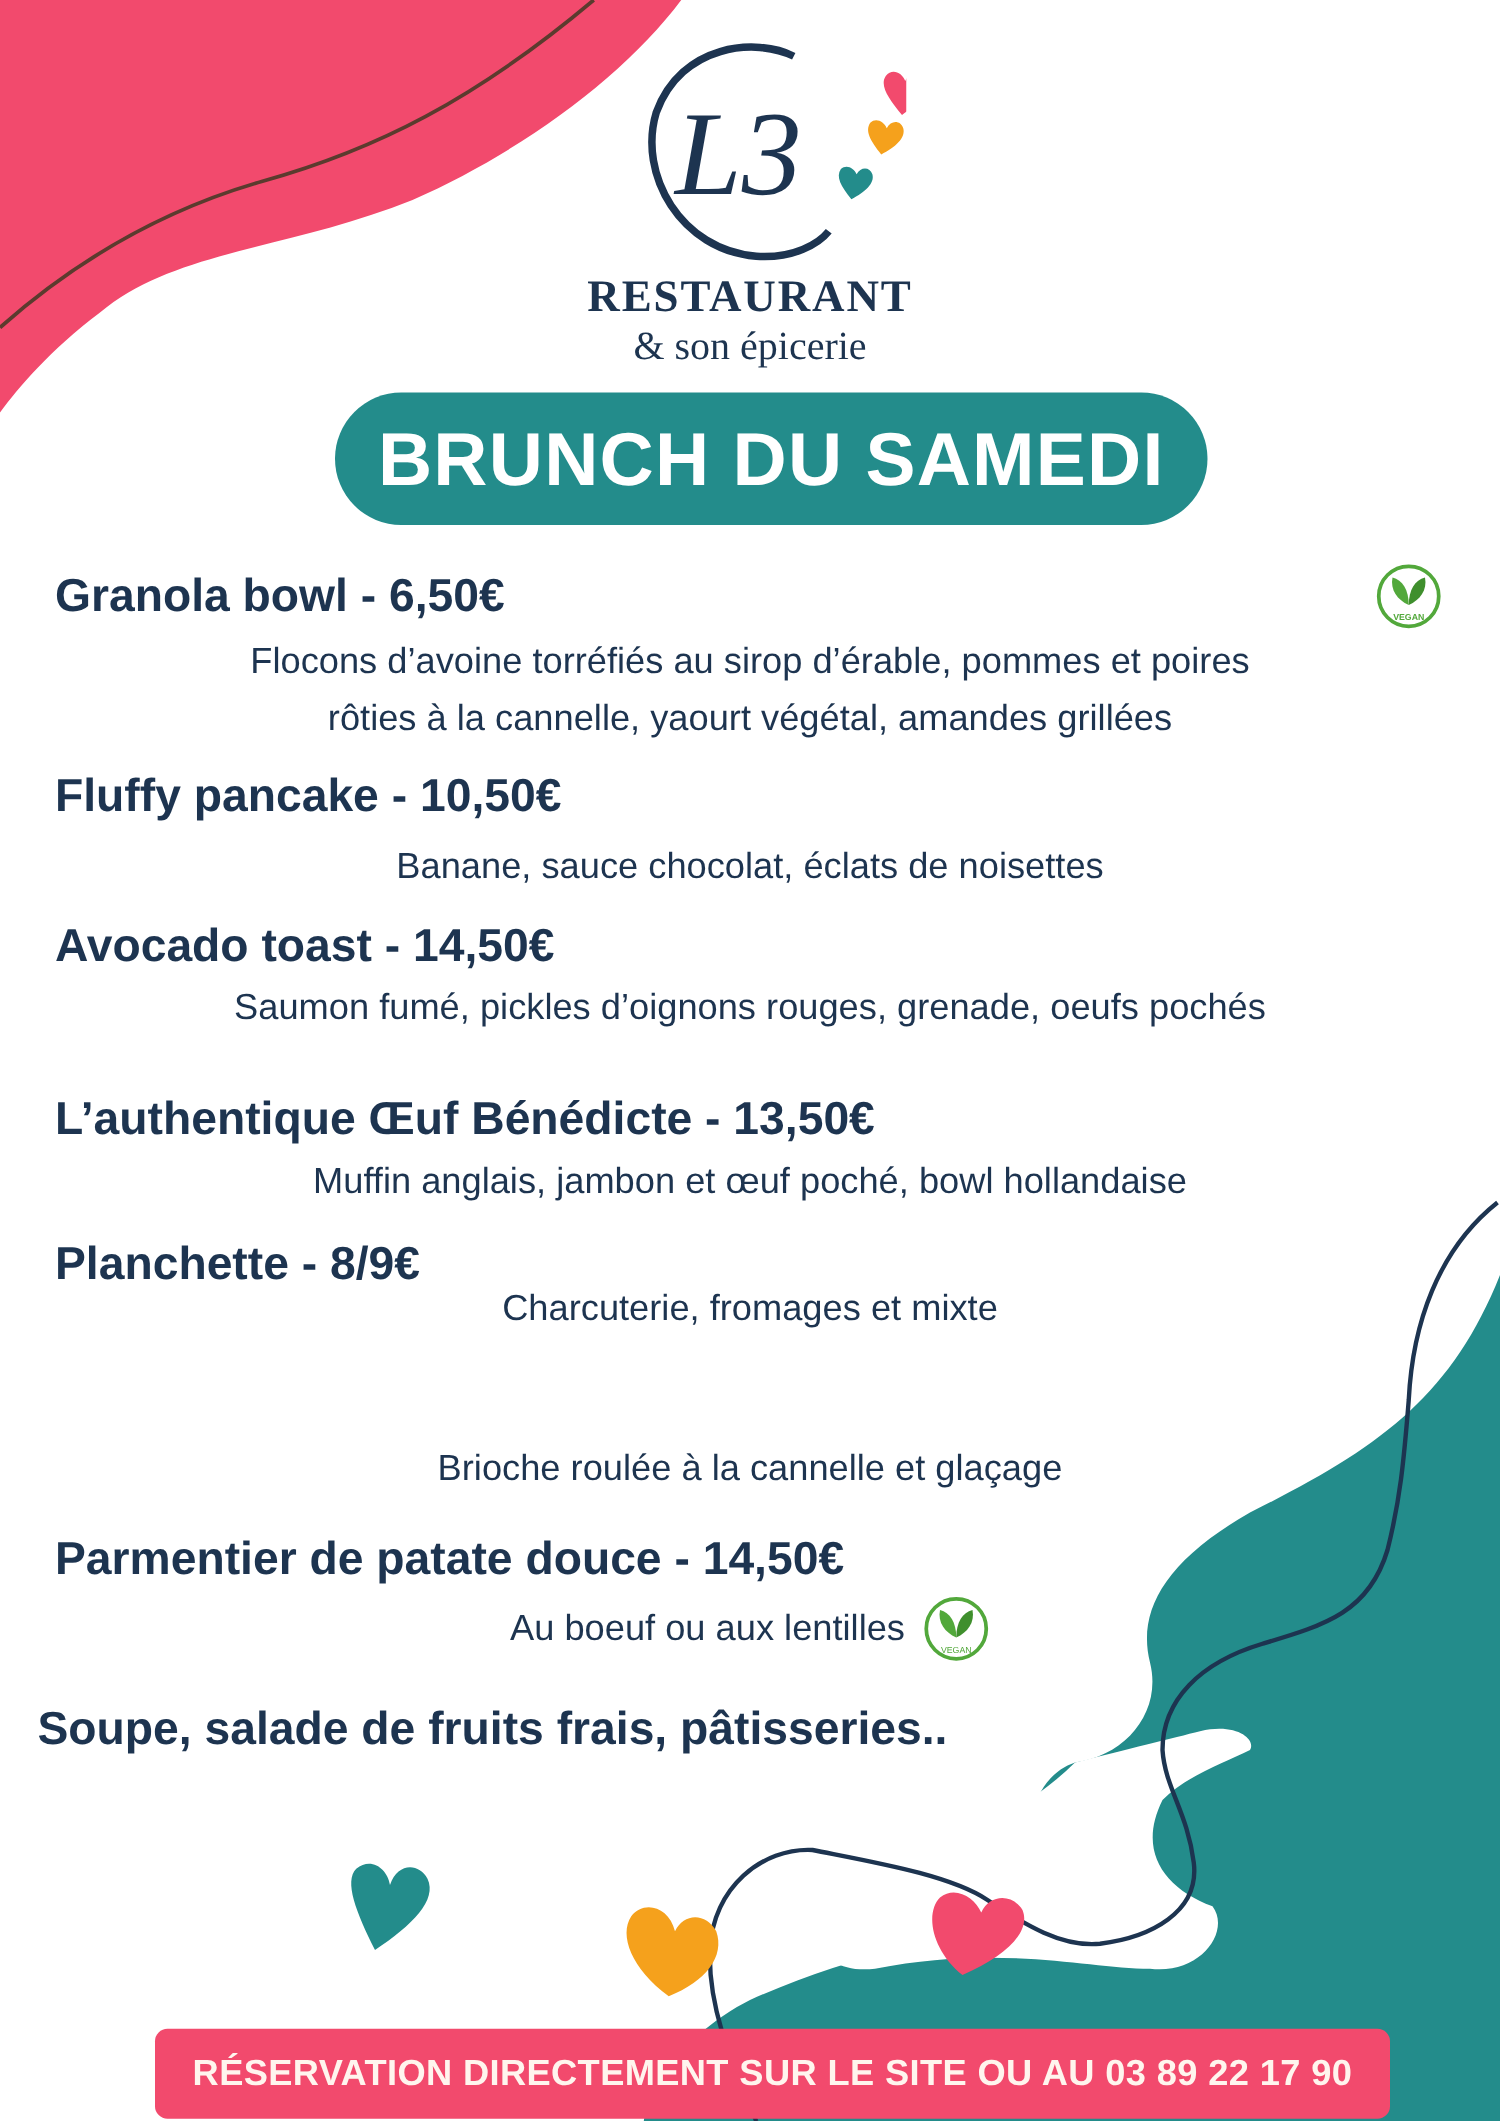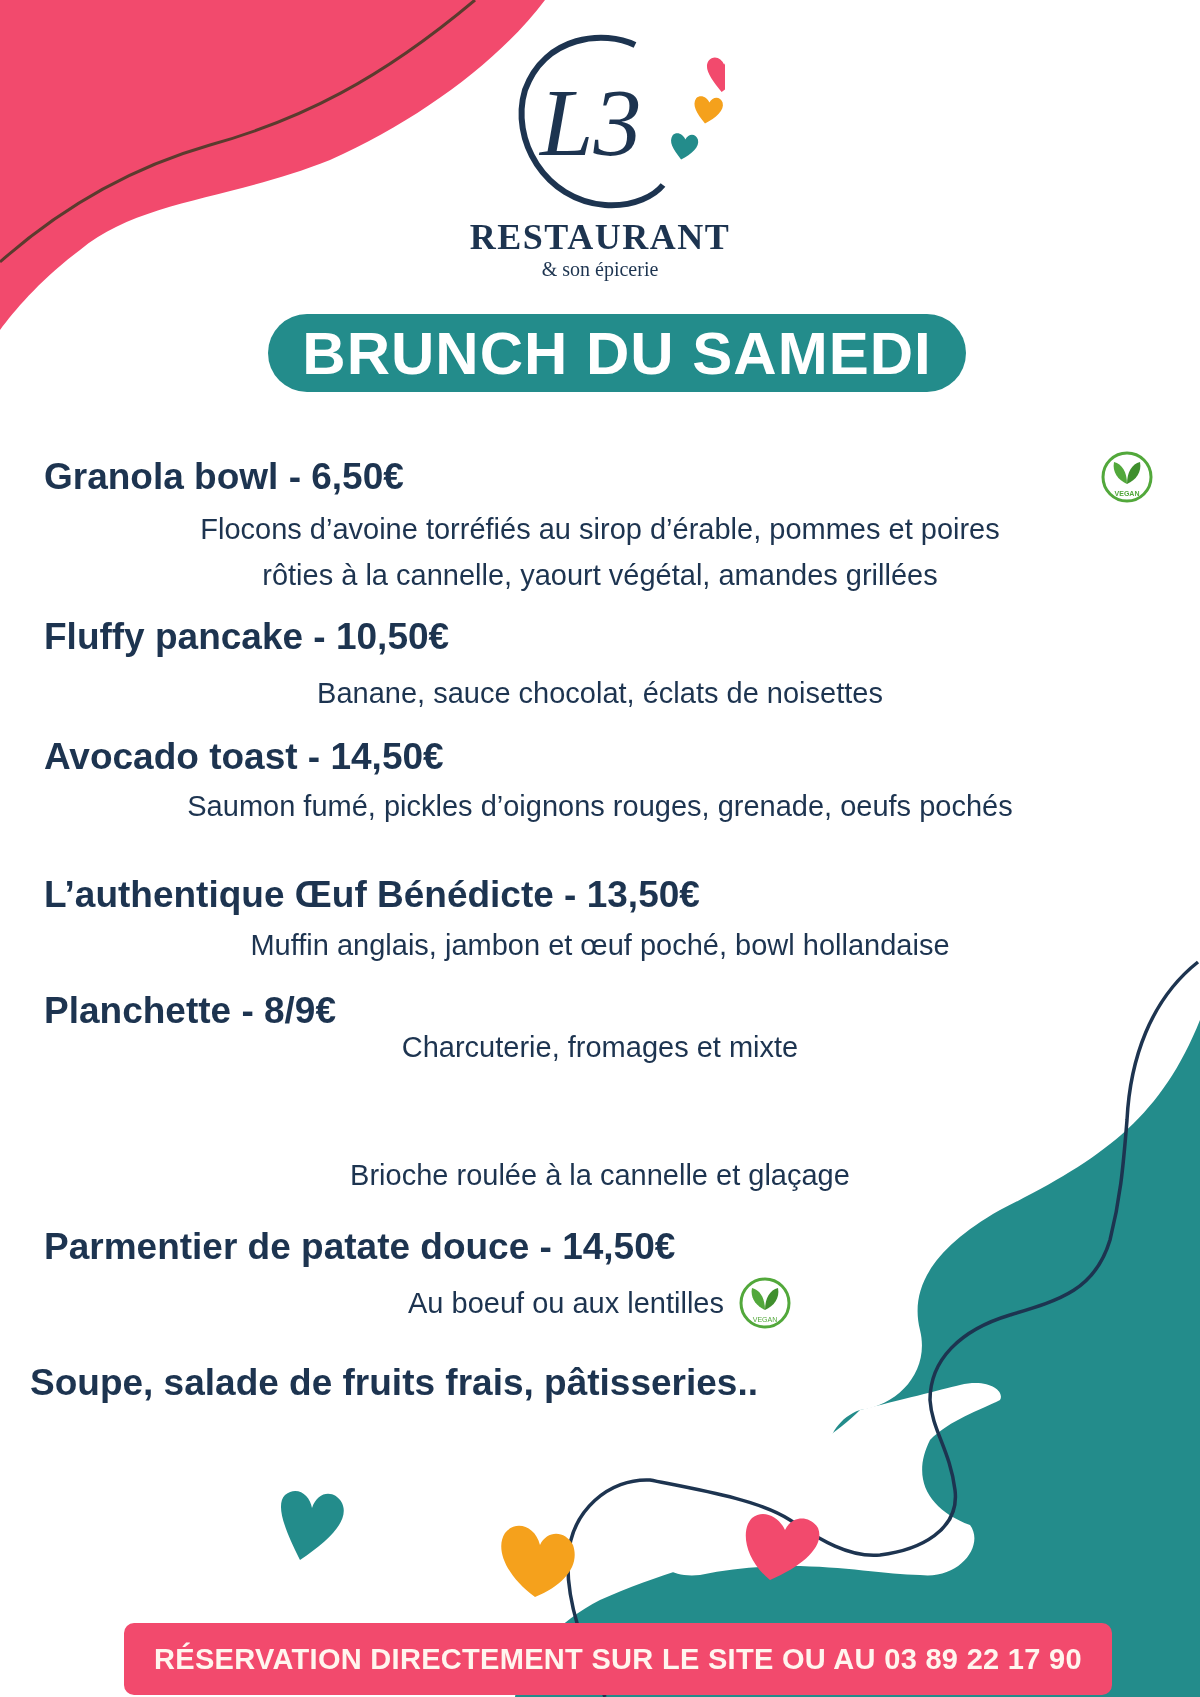--- a/index.html
+++ b/index.html
@@ -5,23 +5,23 @@
   html, body { margin: 0; padding: 0; }
   body { width: 1200px; height: 1697px; position: relative; overflow: hidden; background: #ffffff;
          font-family: "Liberation Sans", sans-serif; color: #1d3450; }
   .bg-svg { position: absolute; left: 0; top: 0; width: 1200px; height: 1697px; z-index: 0; }
   .layer { position: absolute; z-index: 2; }
 
   .logo { left: 0; top: 30px; width: 1200px; height: 260px; }
   .logo-mark { position: absolute; left: 505px; top: 0; width: 220px; height: 190px; }
   .brand { position: absolute; left: 0; width: 1200px; text-align: center; font-family: "Liberation Serif", serif; }
   .brand-name { top: 186px; font-size: 36px; font-weight: bold; letter-spacing: 1.5px; color: #1d3450; }
-  .brand-sub { top: 228px; font-size: 20px; color: #1d3450; }
+  .brand-sub { top: 228px; font-size: 32px; color: #1d3450; }
 
-  .title-pill { left: 268px; top: 314px; width: 698px; height: 78px; background: #238c8b; border-radius: 53px;
+  .title-pill { left: 268px; top: 314px; width: 698px; height: 106px; background: #238c8b; border-radius: 53px;
                 display: flex; align-items: center; justify-content: center; }
   .title-pill span { color: #fff; font-size: 60px; font-weight: bold; letter-spacing: 1px; }
 
   .menu { left: 0; top: 0; width: 1200px; height: 1697px; }
   .item-title { position: absolute; left: 0; width: 1110px; text-align: center; font-size: 37px; font-weight: bold; color: #1d3450;
                 display: flex; justify-content: space-between; align-items: center; gap: 14px; padding-left: 44px; }
   .item-desc { position: absolute; left: 0; width: 1200px; text-align: left; font-size: 29px; color: #1d3450;
                display: flex; justify-content: center; align-items: center; gap: 14px; line-height: 46px; }
   .vegan { width: 54px; height: 54px; flex: none; }
 

